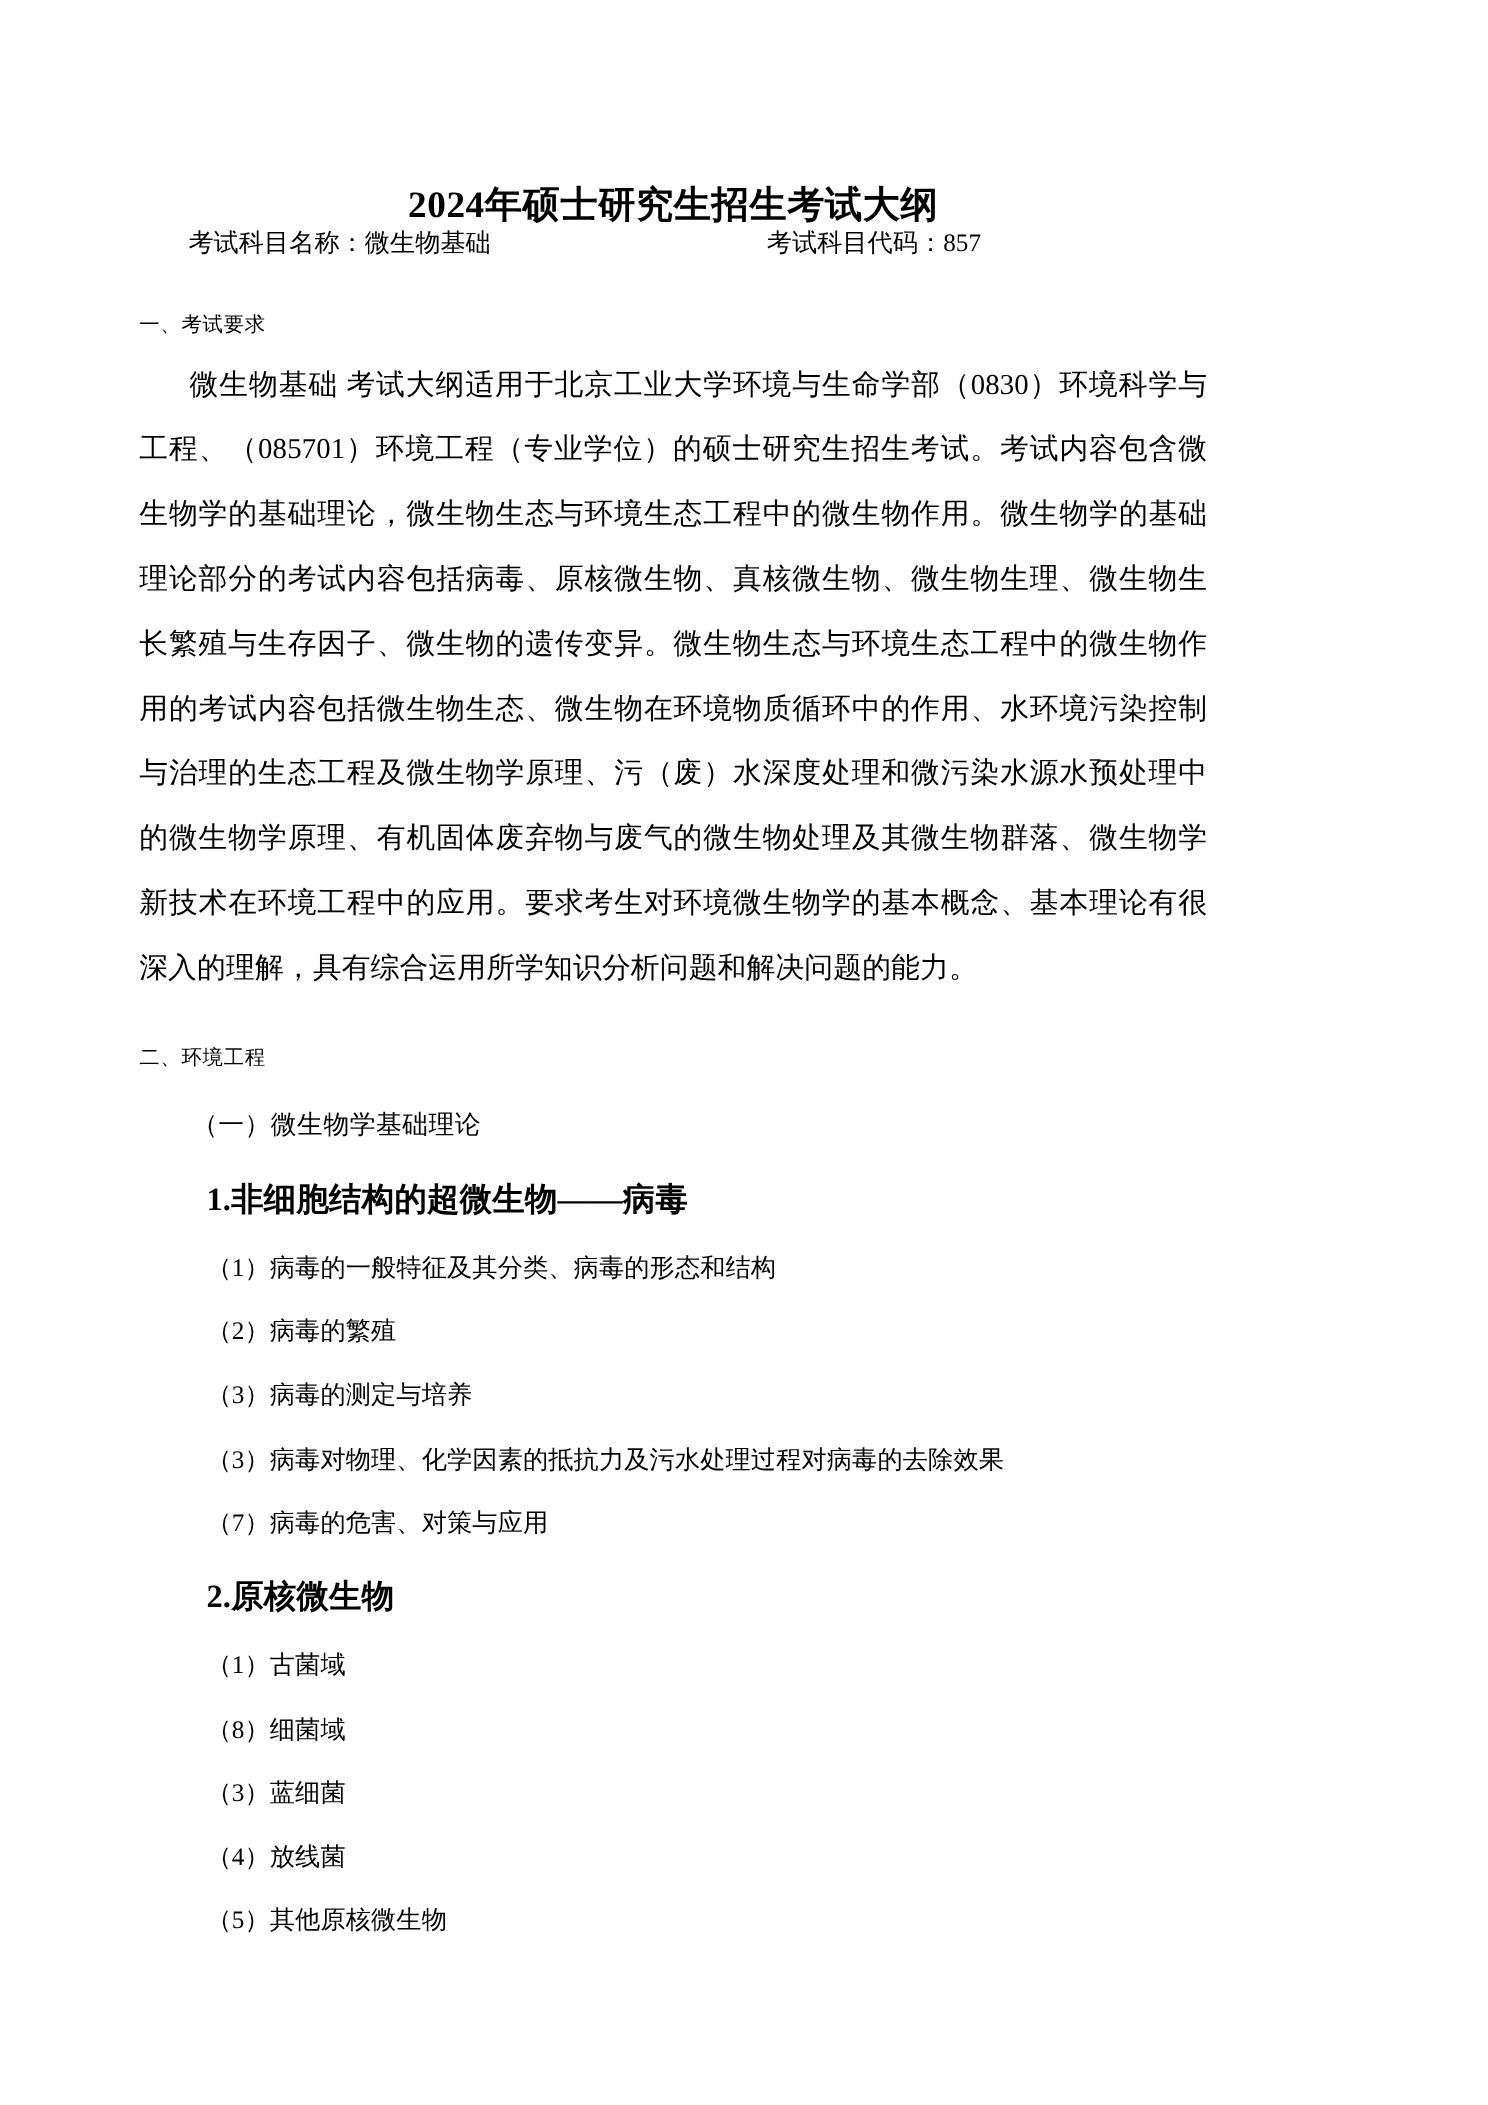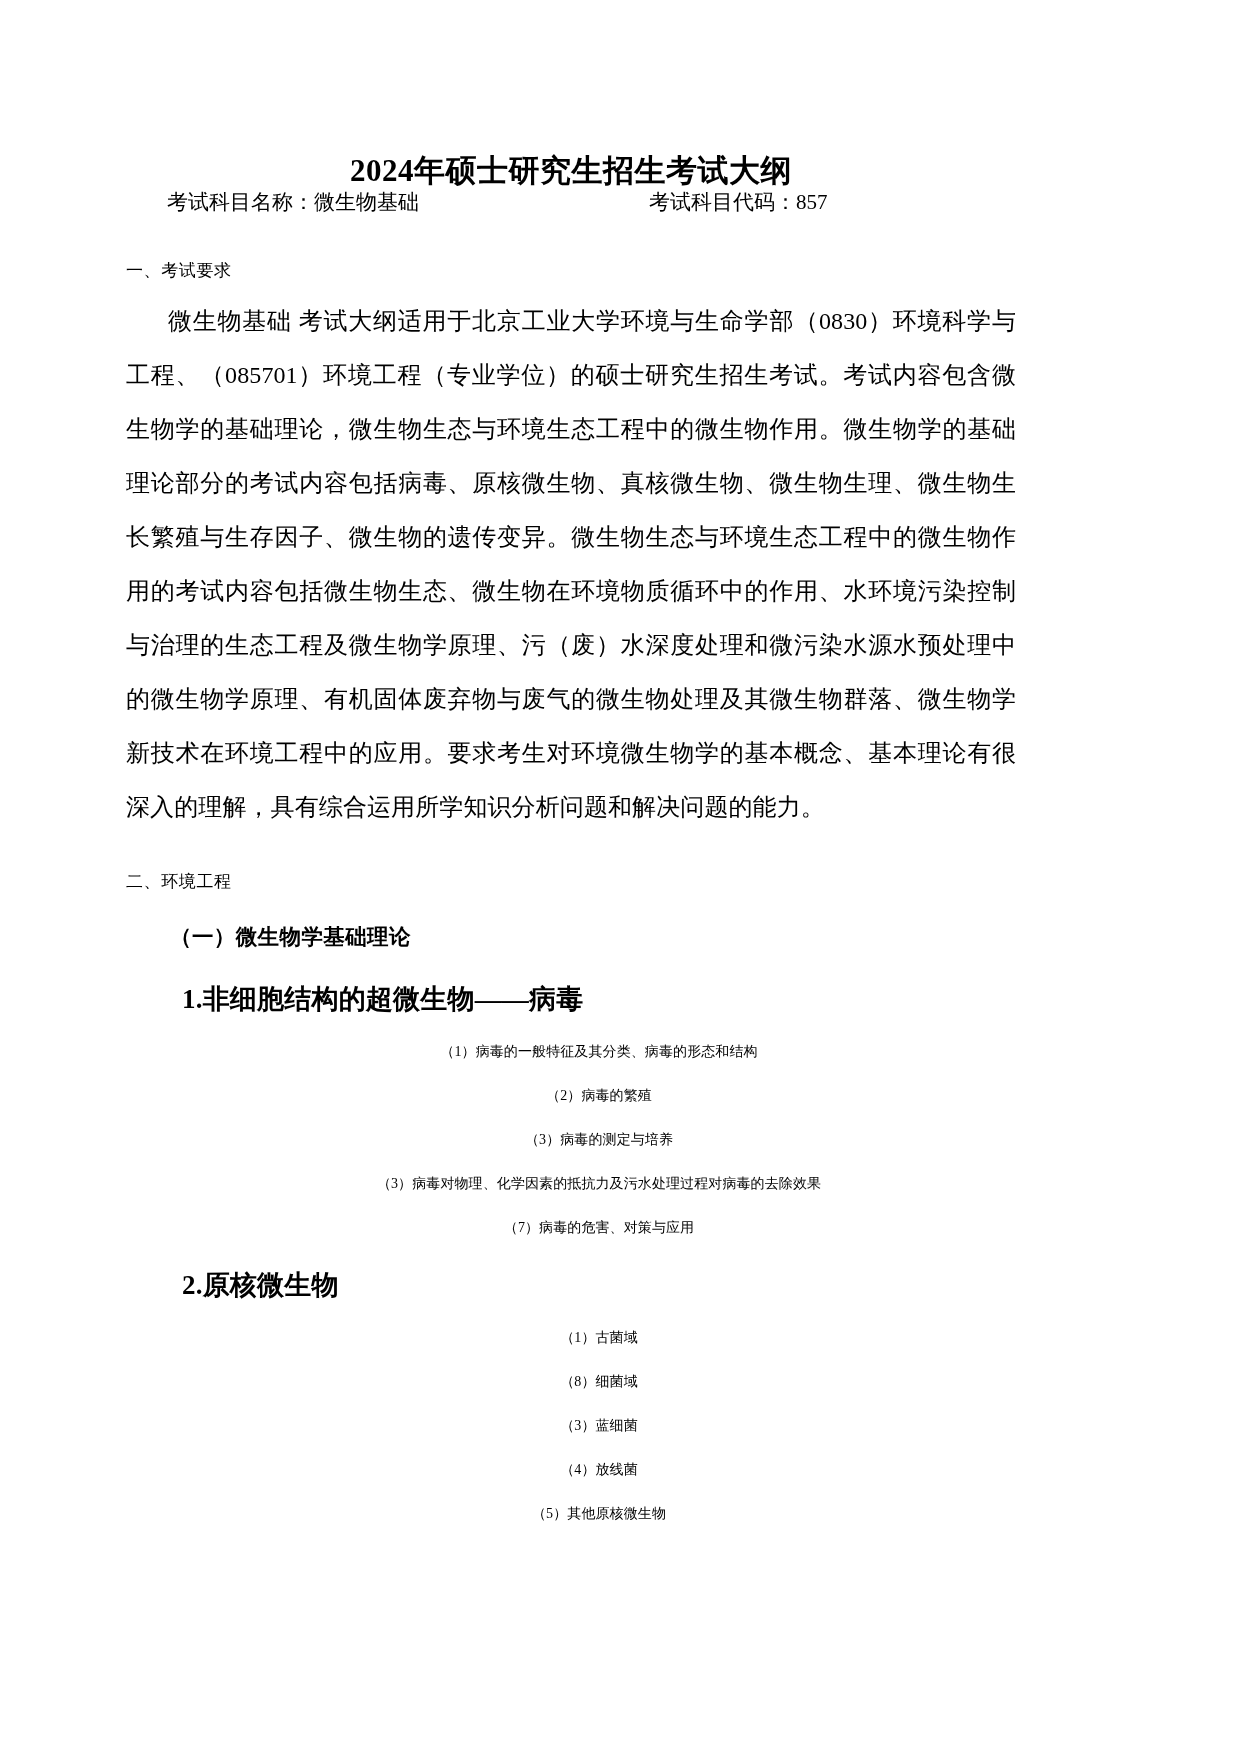--- a/index.html
+++ b/index.html
@@ -14,21 +14,21 @@
   }
   .page {
     position: relative;
     width: 1240px;
     height: 1754px;
     padding: 0;
     overflow: hidden;
   }
   .content {
     position: absolute;
-    left: 126px;
+    left: 116px;
     top: 0;
     width: 890px;
   }
 
   
   .doc-title {
     text-align: center;
     font-size: 31px;
     font-weight: bold;
     letter-spacing: 0.5px;
@@ -65,42 +65,41 @@
     text-align: justify;
     text-justify: inter-ideograph;
     text-indent: 42px;
     margin: 11px 0 0 0;
     letter-spacing: 0.1px;
   }
 
   
   .sub-heading {
     font-size: 21.5px;
-    font-weight: bold;
+    font-weight: normal;
     line-height: 1.3;
     margin: 31px 0 0 0;
     padding-left: 44px;
     letter-spacing: 0.4px;
   }
   .topic-heading {
     font-size: 27px;
     font-weight: bold;
     line-height: 1.3;
     margin: 30px 0 0 0;
     padding-left: 56px;
     letter-spacing: 0.2px;
   }
   .item {
-    font-size: 14px;
+    font-size: 21px;
     line-height: 1.3;
     margin: 26px 0 0 0;
     padding-left: 56px;
     letter-spacing: 0.1px;
     white-space: nowrap;
-    text-align: center;
   }
   .item:first-of-type { margin-top: 26px; }
 </style>
 </head>
 <body>
 
 <div class="page">
   <div class="content">
 
     <h1 class="doc-title">2024年硕士研究生招生考试大纲</h1>

